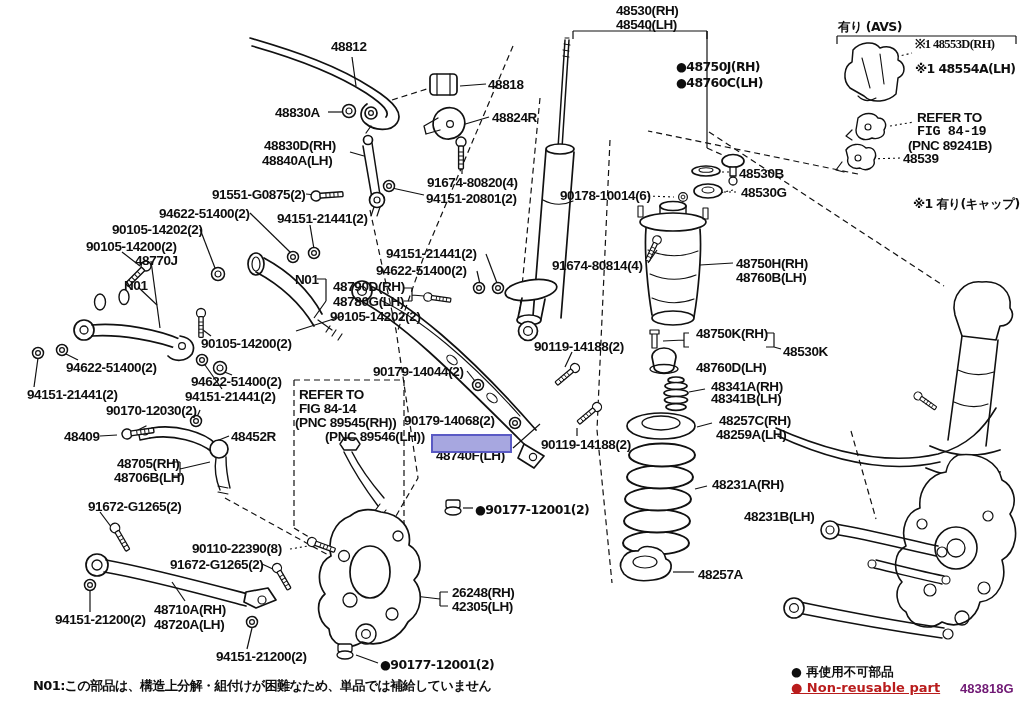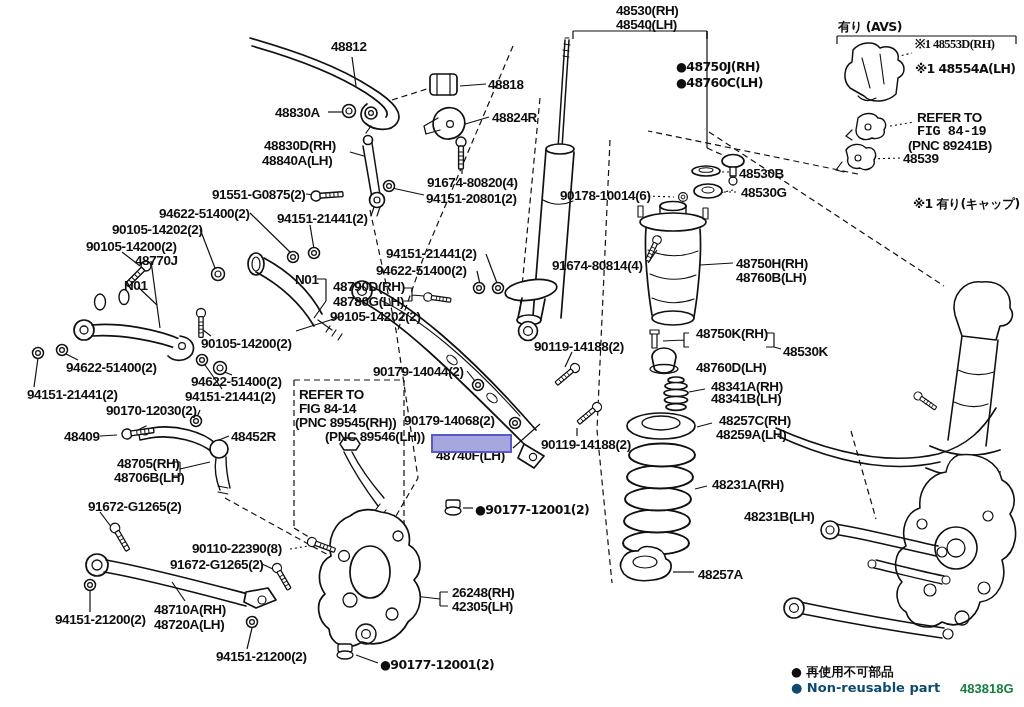--- a/index.html
+++ b/index.html
@@ -6,22 +6,22 @@
   #canvas{position:relative;width:1024px;height:707px;background:#ffffff;overflow:hidden;
           font-family:"Liberation Sans",sans-serif;}
   #art{position:absolute;left:0;top:0;z-index:1;}
   #labels{position:absolute;left:0;top:0;width:100%;height:100%;z-index:3;}
   .lbl{position:absolute;font:700 13.5px/1.04 "Liberation Sans",sans-serif;
        letter-spacing:-0.4px;white-space:nowrap;color:#0e0e0e;}
   .jp{font-family:"DejaVu Sans",sans-serif;font-size:12.5px;letter-spacing:-0.6px;}
   .note{position:absolute;left:33px;top:679px;font:700 13px/1.1 "DejaVu Sans",sans-serif;
         letter-spacing:-0.6px;color:#0e0e0e;white-space:nowrap;z-index:3;}
   .legend-jp{position:absolute;left:791px;top:665px;font:700 12.5px/1.1 "DejaVu Sans",sans-serif;color:#0e0e0e;white-space:nowrap;z-index:3;}
-  .legend-en{position:absolute;left:791px;top:681px;font:700 13px/1.1 "DejaVu Sans",sans-serif;color:#0c4a6e;white-space:nowrap;z-index:3;}
-  .code{position:absolute;left:960px;top:682px;font:700 13px/1.1 "Liberation Sans",sans-serif;color:#15803d;z-index:3;}
+  .legend-en{position:absolute;left:791px;top:681px;font:700 13px/1.1 "DejaVu Sans",sans-serif;color:#b91c1c;white-space:nowrap;z-index:3;text-decoration:underline;}
+  .code{position:absolute;left:960px;top:682px;font:700 13px/1.1 "Liberation Sans",sans-serif;color:#701a75;z-index:3;}
   #hl{position:absolute;left:431px;top:434px;width:81px;height:19px;z-index:4;
       background:#a7a7e0;border:2px solid #5a5ac4;box-sizing:border-box;}
 </style>
 </head>
 <body>
 
 <div id="canvas">
 
   <svg id="art" width="1024" height="707" viewBox="0 0 1024 707">
     <defs>
@@ -424,16 +424,17 @@
       <div class="lbl jp" style="left: 838px; top: 20px;">有り (AVS)</div>
       <div class="lbl jp" style="left: 915px; top: 38px; font-family: Liberation Serif, serif;">※1 48553D(RH)</div>
       <div class="lbl jp" style="left: 915px; top: 62px;">※1 48554A(LH)</div>
       <div class="lbl" style="left: 917px; top: 111px;">REFER TO</div>
       <div class="lbl" style="left: 917px; top: 125px; font-family: Liberation Mono, monospace;">FIG 84-19</div>
       <div class="lbl" style="left: 908px; top: 139px;">(PNC 89241B)</div>
       <div class="lbl" style="left: 903px; top: 152px;">48539</div>
       <div class="lbl jp" style="left: 913px; top: 197px;">※1 有り(キャップ)</div>
     </div>
 
+  <div class="note">N01:この部品は、構造上分解・組付けが困難なため、単品では補給していません</div>
   <div class="legend-jp">● 再使用不可部品</div>
   <div class="legend-en">● Non-reusable part</div>
   <div class="code">483818G</div>
 </div>
 
 </body></html>

